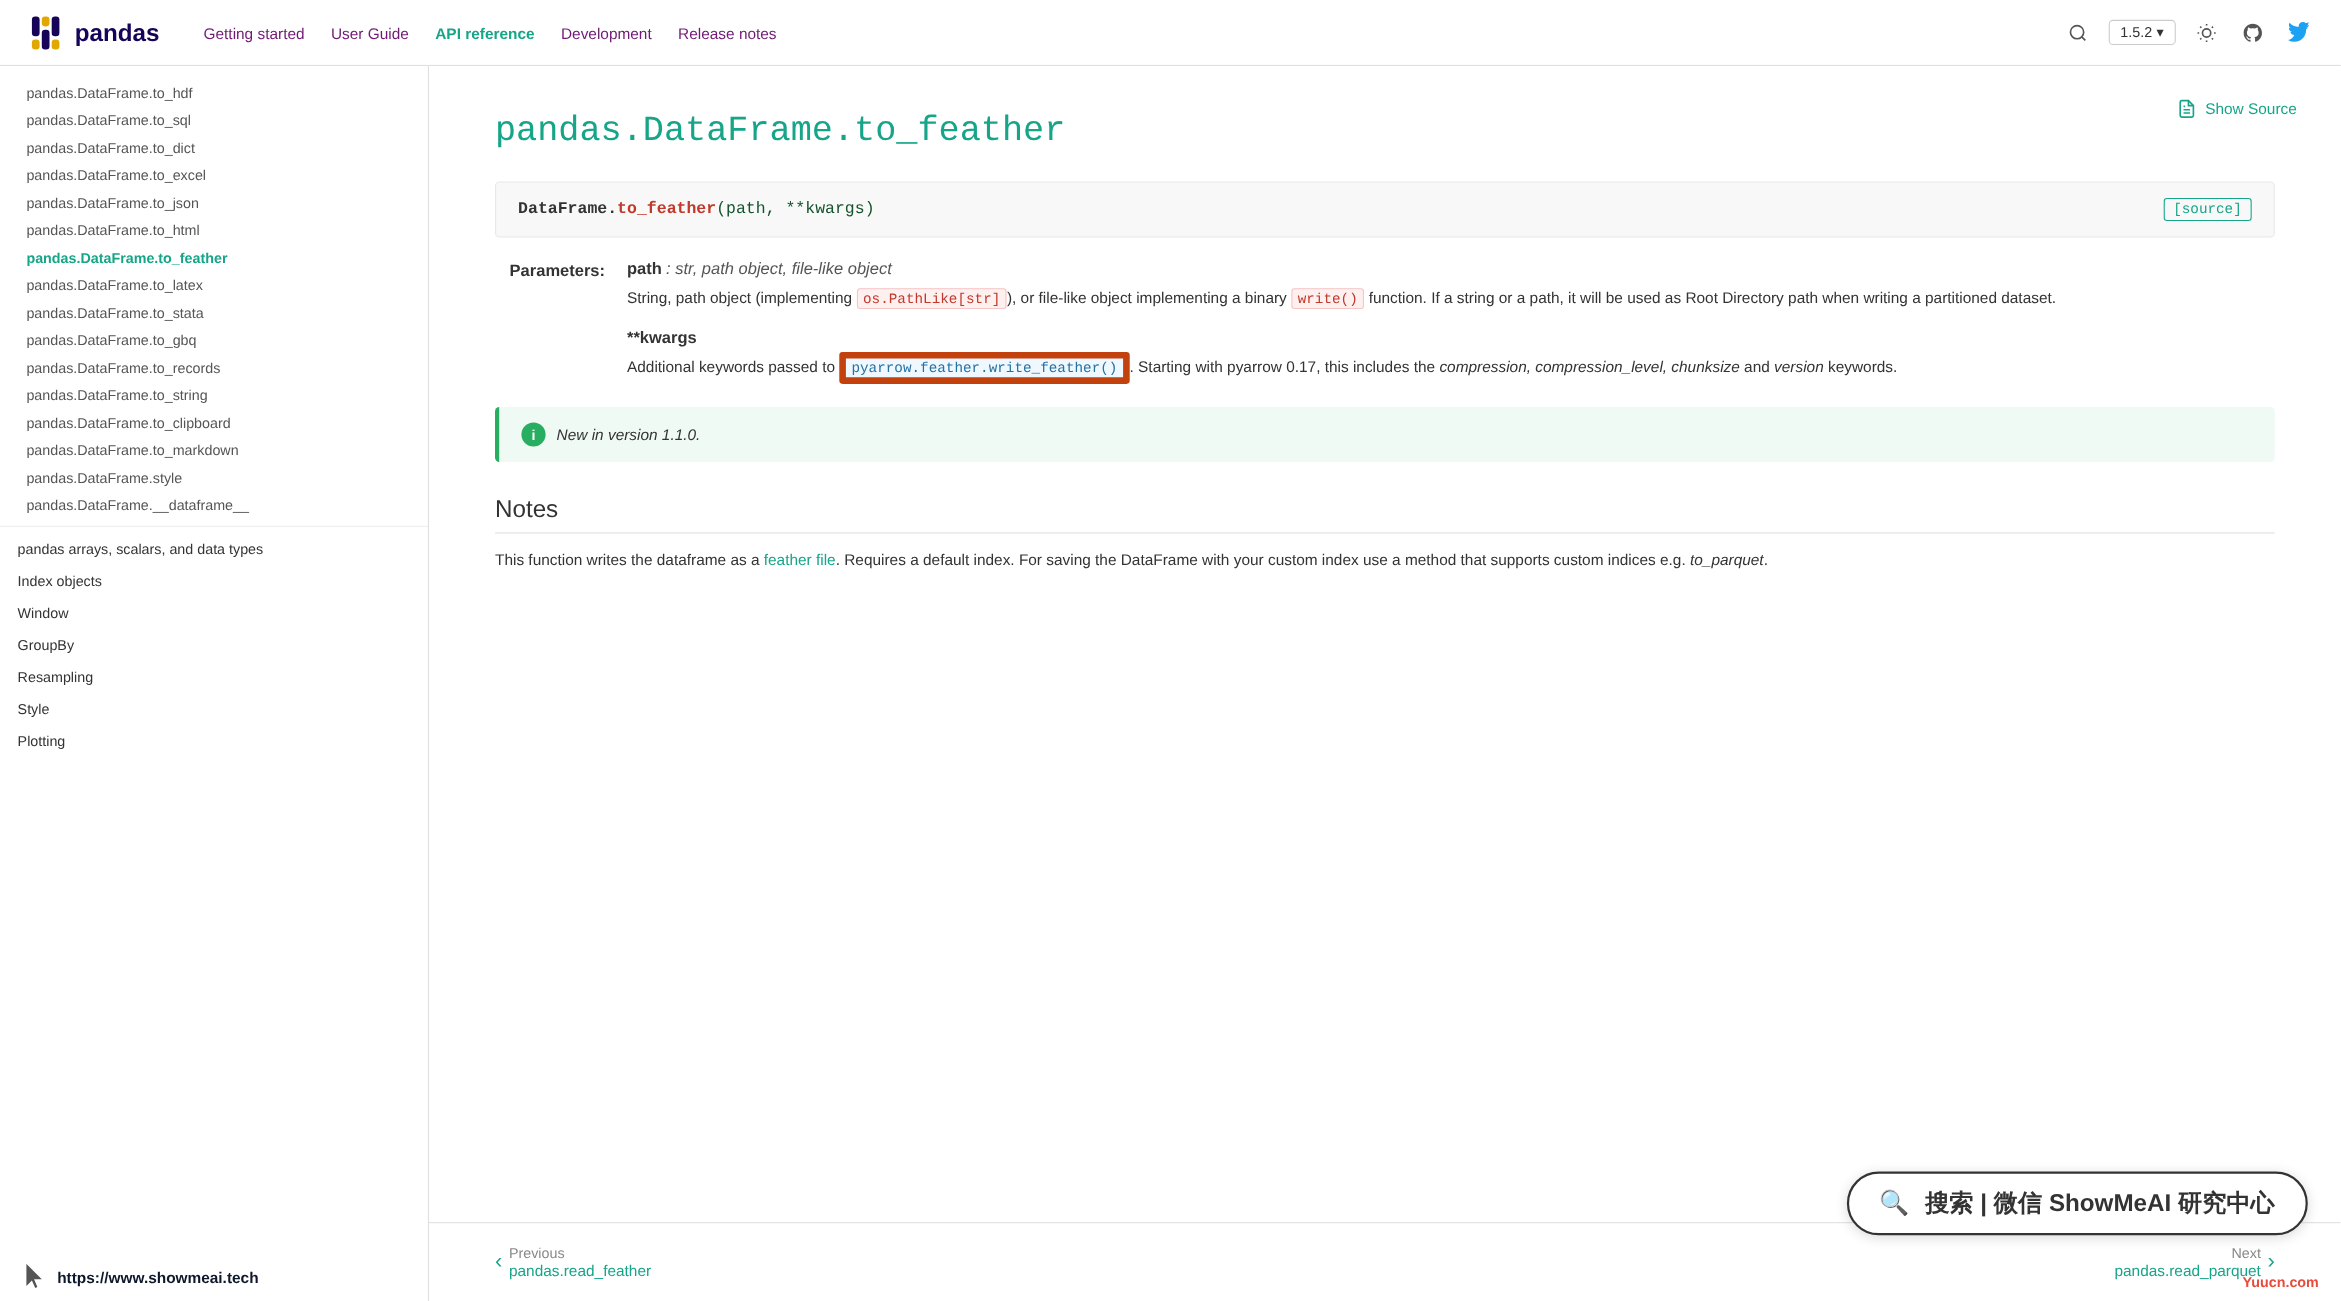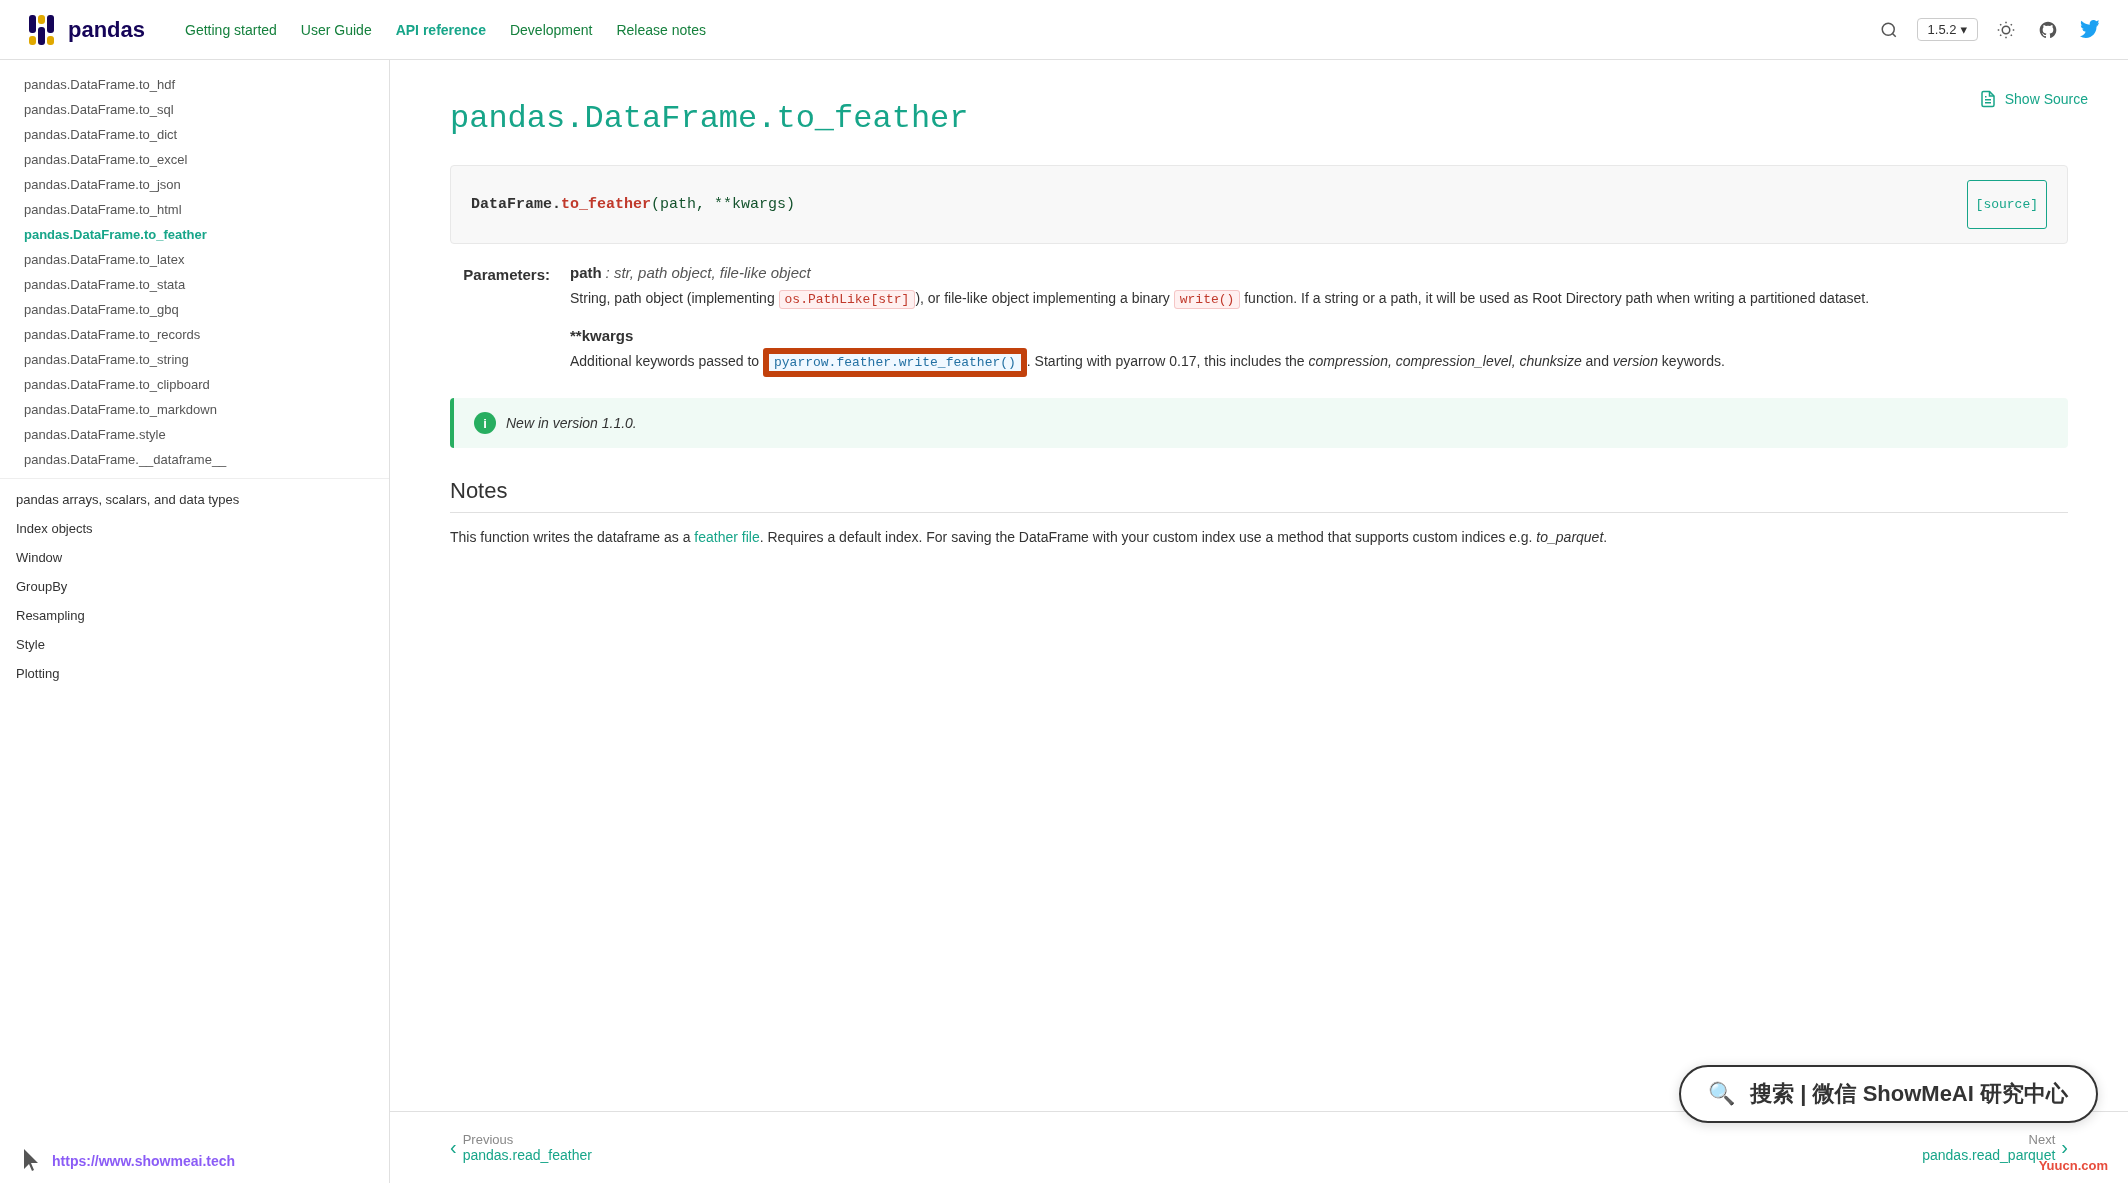--- a/index.html
+++ b/index.html
@@ -6,21 +6,21 @@
     body { font-family: -apple-system, BlinkMacSystemFont, 'Segoe UI', Arial, sans-serif; font-size: 14px; color: #333; background: #fff; }
 
     
     .top-nav {
       display: flex; align-items: center; padding: 0 24px; height: 60px;
       border-bottom: 1px solid #e0e0e0; position: sticky; top: 0; background: #fff; z-index: 100;
     }
     .logo { display: flex; align-items: center; gap: 8px; font-size: 22px; font-weight: 700; color: #150458; margin-right: 40px; }
     .logo-icon { width: 36px; height: 36px; }
     .nav-links { display: flex; gap: 24px; align-items: center; flex: 1; }
-    .nav-link { color: #15803d; text-decoration: none; font-size: 14px; cursor: pointer; }
+    .nav-link { color: #701a75; text-decoration: none; font-size: 14px; cursor: pointer; }
     .nav-link.active { color: #17a589; font-weight: 600; }
     .nav-right { display: flex; align-items: center; gap: 14px; }
     .version-badge {
       border: 1px solid #ccc; border-radius: 4px; padding: 3px 10px; font-size: 13px;
       cursor: pointer; display: flex; align-items: center; gap: 4px;
     }
     .icon-btn { width: 28px; height: 28px; cursor: pointer; display: flex; align-items: center; justify-content: center; font-size: 18px; color: #555; }
 
     
     .layout { display: flex; height: calc(100vh - 60px); overflow: hidden; }
@@ -58,21 +58,21 @@
 
     
     .signature-box {
       background: #f8f8f8; border: 1px solid #e8e8e8; border-radius: 4px;
       padding: 14px 20px; font-family: 'Courier New', monospace; font-size: 15px;
       display: flex; justify-content: space-between; align-items: center; margin-bottom: 20px;
     }
     .sig-class { color: #333; font-weight: 600; }
     .sig-method { color: #c0392b; font-weight: 600; }
     .sig-params { color: #14532d; }
-    .source-link { color: #17a589; font-size: 13px; text-decoration: none; border: 1px solid #17a589; padding: 16px 8px; border-radius: 3px; }
+    .source-link { color: #17a589; font-size: 13px; text-decoration: none; border: 1px solid #17a589; padding: 2px 8px; border-radius: 3px; }
 
     .description { font-size: 15px; color: #333; margin-bottom: 24px; line-height: 1.6; }
 
     
     .params-table { margin-bottom: 24px; }
     .params-row { display: flex; gap: 20px; margin-bottom: 16px; }
     .params-label { font-weight: 700; font-size: 15px; min-width: 100px; text-align: right; padding-top: 2px; }
     .params-name { font-weight: 700; font-size: 15px; }
     .params-type { font-style: italic; font-size: 15px; color: #555; }
     .params-content { flex: 1; }
@@ -127,21 +127,21 @@
       position: fixed; bottom: 60px; right: 30px;
       background: white; border: 2px solid #333; border-radius: 40px;
       padding: 12px 28px; display: flex; align-items: center; gap: 14px;
       font-size: 22px; font-weight: 700; z-index: 200; box-shadow: 0 2px 12px rgba(0,0,0,0.15);
     }
     .watermark-search { font-size: 22px; color: #555; }
 
     
     .bottom-wm-left { position: fixed; bottom: 10px; left: 20px; display: flex; align-items: center; gap: 8px; }
     .bottom-wm-left .wm-icon { width: 24px; height: 24px; }
-    .bottom-wm-left .wm-url { font-size: 14px; font-weight: 700; color: #8b5cf6; }
+    .bottom-wm-left .wm-url { font-size: 14px; font-weight: 700; color: #0f172a; }
     .bottom-wm-right { position: fixed; bottom: 10px; right: 20px; font-size: 13px; color: #e74c3c; font-weight: 600; }
 
     
     ::-webkit-scrollbar { width: 6px; }
     ::-webkit-scrollbar-track { background: #f1f1f1; }
     ::-webkit-scrollbar-thumb { background: #ccc; border-radius: 3px; }
   </style>
 </head>
 <body>
 

